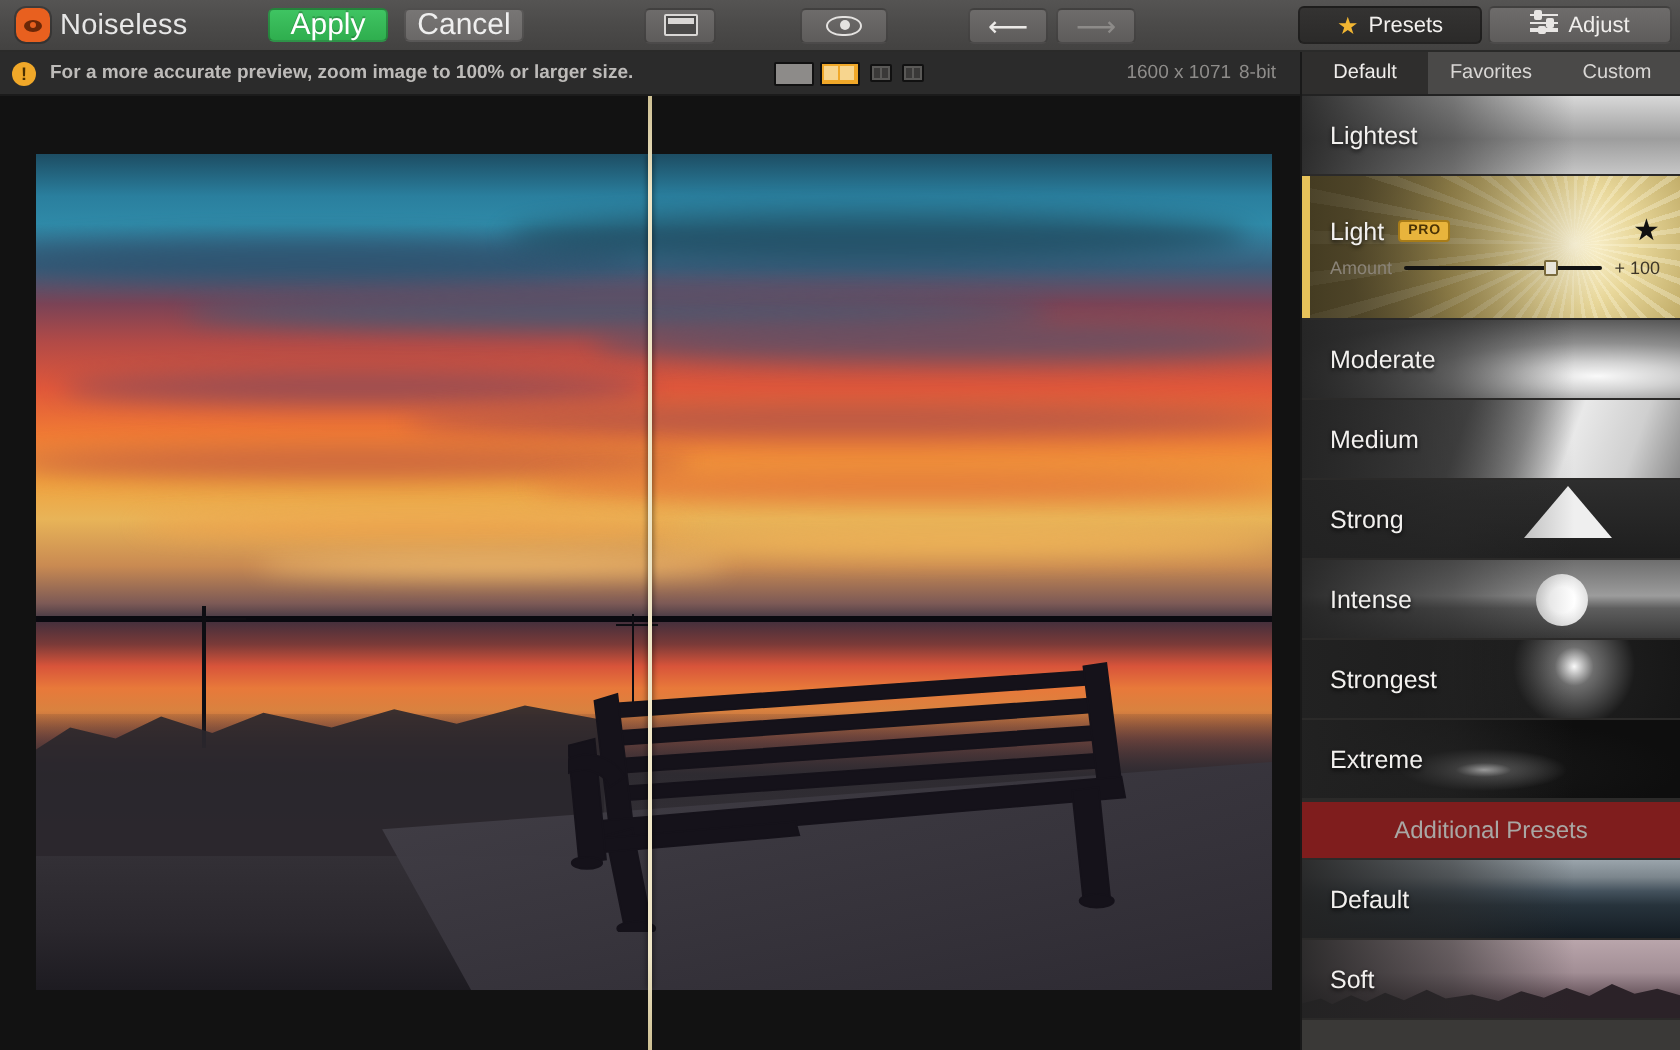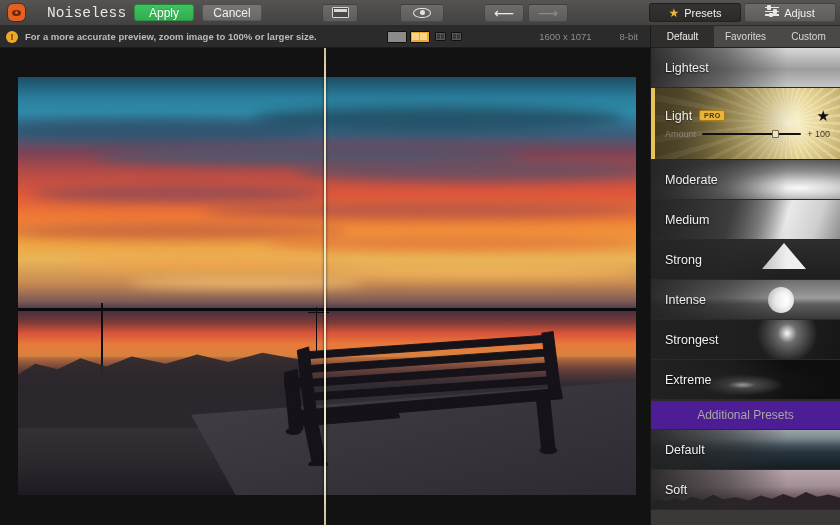--- a/index.html
+++ b/index.html
@@ -17,22 +17,22 @@
 
   
   .toolbar {
     position: absolute; top: 0; left: 0;
     width: 840px; height: 26px;
     background: linear-gradient(180deg,#555453 0%,#4b4a49 50%,#434241 100%);
     border-bottom: 1px solid #2a2a29;
     display: flex; align-items: center;
   }
   .brand {
-    display: flex; align-items: flex-end; gap: 22px;
-    padding-left: 8px; width: 132px; font-family: Liberation Mono, monospace;
+    display: flex; align-items: flex-end; gap: 5px;
+    padding-left: 8px; width: 132px;
   }
   .logo-mark {
     width: 17px; height: 17px; position: relative;
     background: #e8601f;
     border-radius: 5px;
     display: flex; align-items: center; justify-content: center;
     box-shadow: 0 0 0 1px rgba(0,0,0,.25);
   }
   .logo-mark::before {
     content: ""; width: 9px; height: 6px;
@@ -49,21 +49,21 @@
     position: relative; font-weight: 400;
   }
   .brand-sup {
     position: absolute; top: -3px; right: -13px;
     font-size: 5px; color: #a9a7a5; letter-spacing: .2px;
   }
 
   .btn {
     height: 17px; border-radius: 3px;
     display: inline-flex; align-items: center; justify-content: center;
-    font-size: 12px; color: #efefef;
+    font-size: 15px; color: #efefef;
     border: 1px solid rgba(0,0,0,.25);
     cursor: default; user-select: none;
   }
   .btn-apply {
     width: 60px; background: linear-gradient(180deg,#3fc462,#2fae4e);
     color: #fff; margin-left: 2px;
     text-shadow: 0 -1px 0 rgba(0,0,0,.2);
   }
   .btn-cancel {
     width: 60px; margin-left: 8px;
@@ -188,21 +188,21 @@
     display: flex; gap: 1.5px; padding: 1.5px;
   }
   .vm-split i { flex: 1; background: #f7d58e; display: block; }
   .vm-sm {
     width: 11px; height: 9px; background: #5a5957;
     display: flex; gap: 1px; padding: 1px; margin-left: 2px;
   }
   .vm-sm i { flex: 1; background: #3a3938; display: block; }
 
   .meta {
-    margin-left: auto; display: flex; align-items: flex-end; gap: 28px;
+    margin-left: auto; display: flex; align-items: flex-end; gap: 4px;
     padding-right: 6px;
   }
   .meta span { color: #8e8c8a; font-size: 9.5px; }
 
   
   .canvas {
     position: absolute; top: 48px; left: 0;
     width: 650px; height: 477px;
     background: #121212;
   }
@@ -357,21 +357,21 @@
   .slider-wrap { position: relative; flex: 1; height: 10px; display: flex; align-items: center; }
   .slider-track { width: 100%; height: 2.5px; background: #121212; border-radius: 2px; }
   .slider-knob {
     position: absolute; right: 22px; top: 1px;
     width: 7px; height: 8px; background: #e8e4d8;
     border: 1px solid #7a6a3c; border-radius: 1px;
   }
   .amt-val { color: #3d3628; font-size: 9px; white-space: nowrap; }
 
   .section-head {
-    height: 30px; background: #4c1d95;
+    height: 30px; background: #7f1d1d;
     display: flex; align-items: center; justify-content: center;
     color: #a9a7a4; font-size: 12px;
     border-bottom: 1px solid #2b2a29;
     border-top: 1px solid #2b2a29;
   }
 
   
   .t-lightest { background: linear-gradient(180deg,#d8d8d8,#9d9d9d 55%,#c6c6c6); }
   .t-light {
     background:

